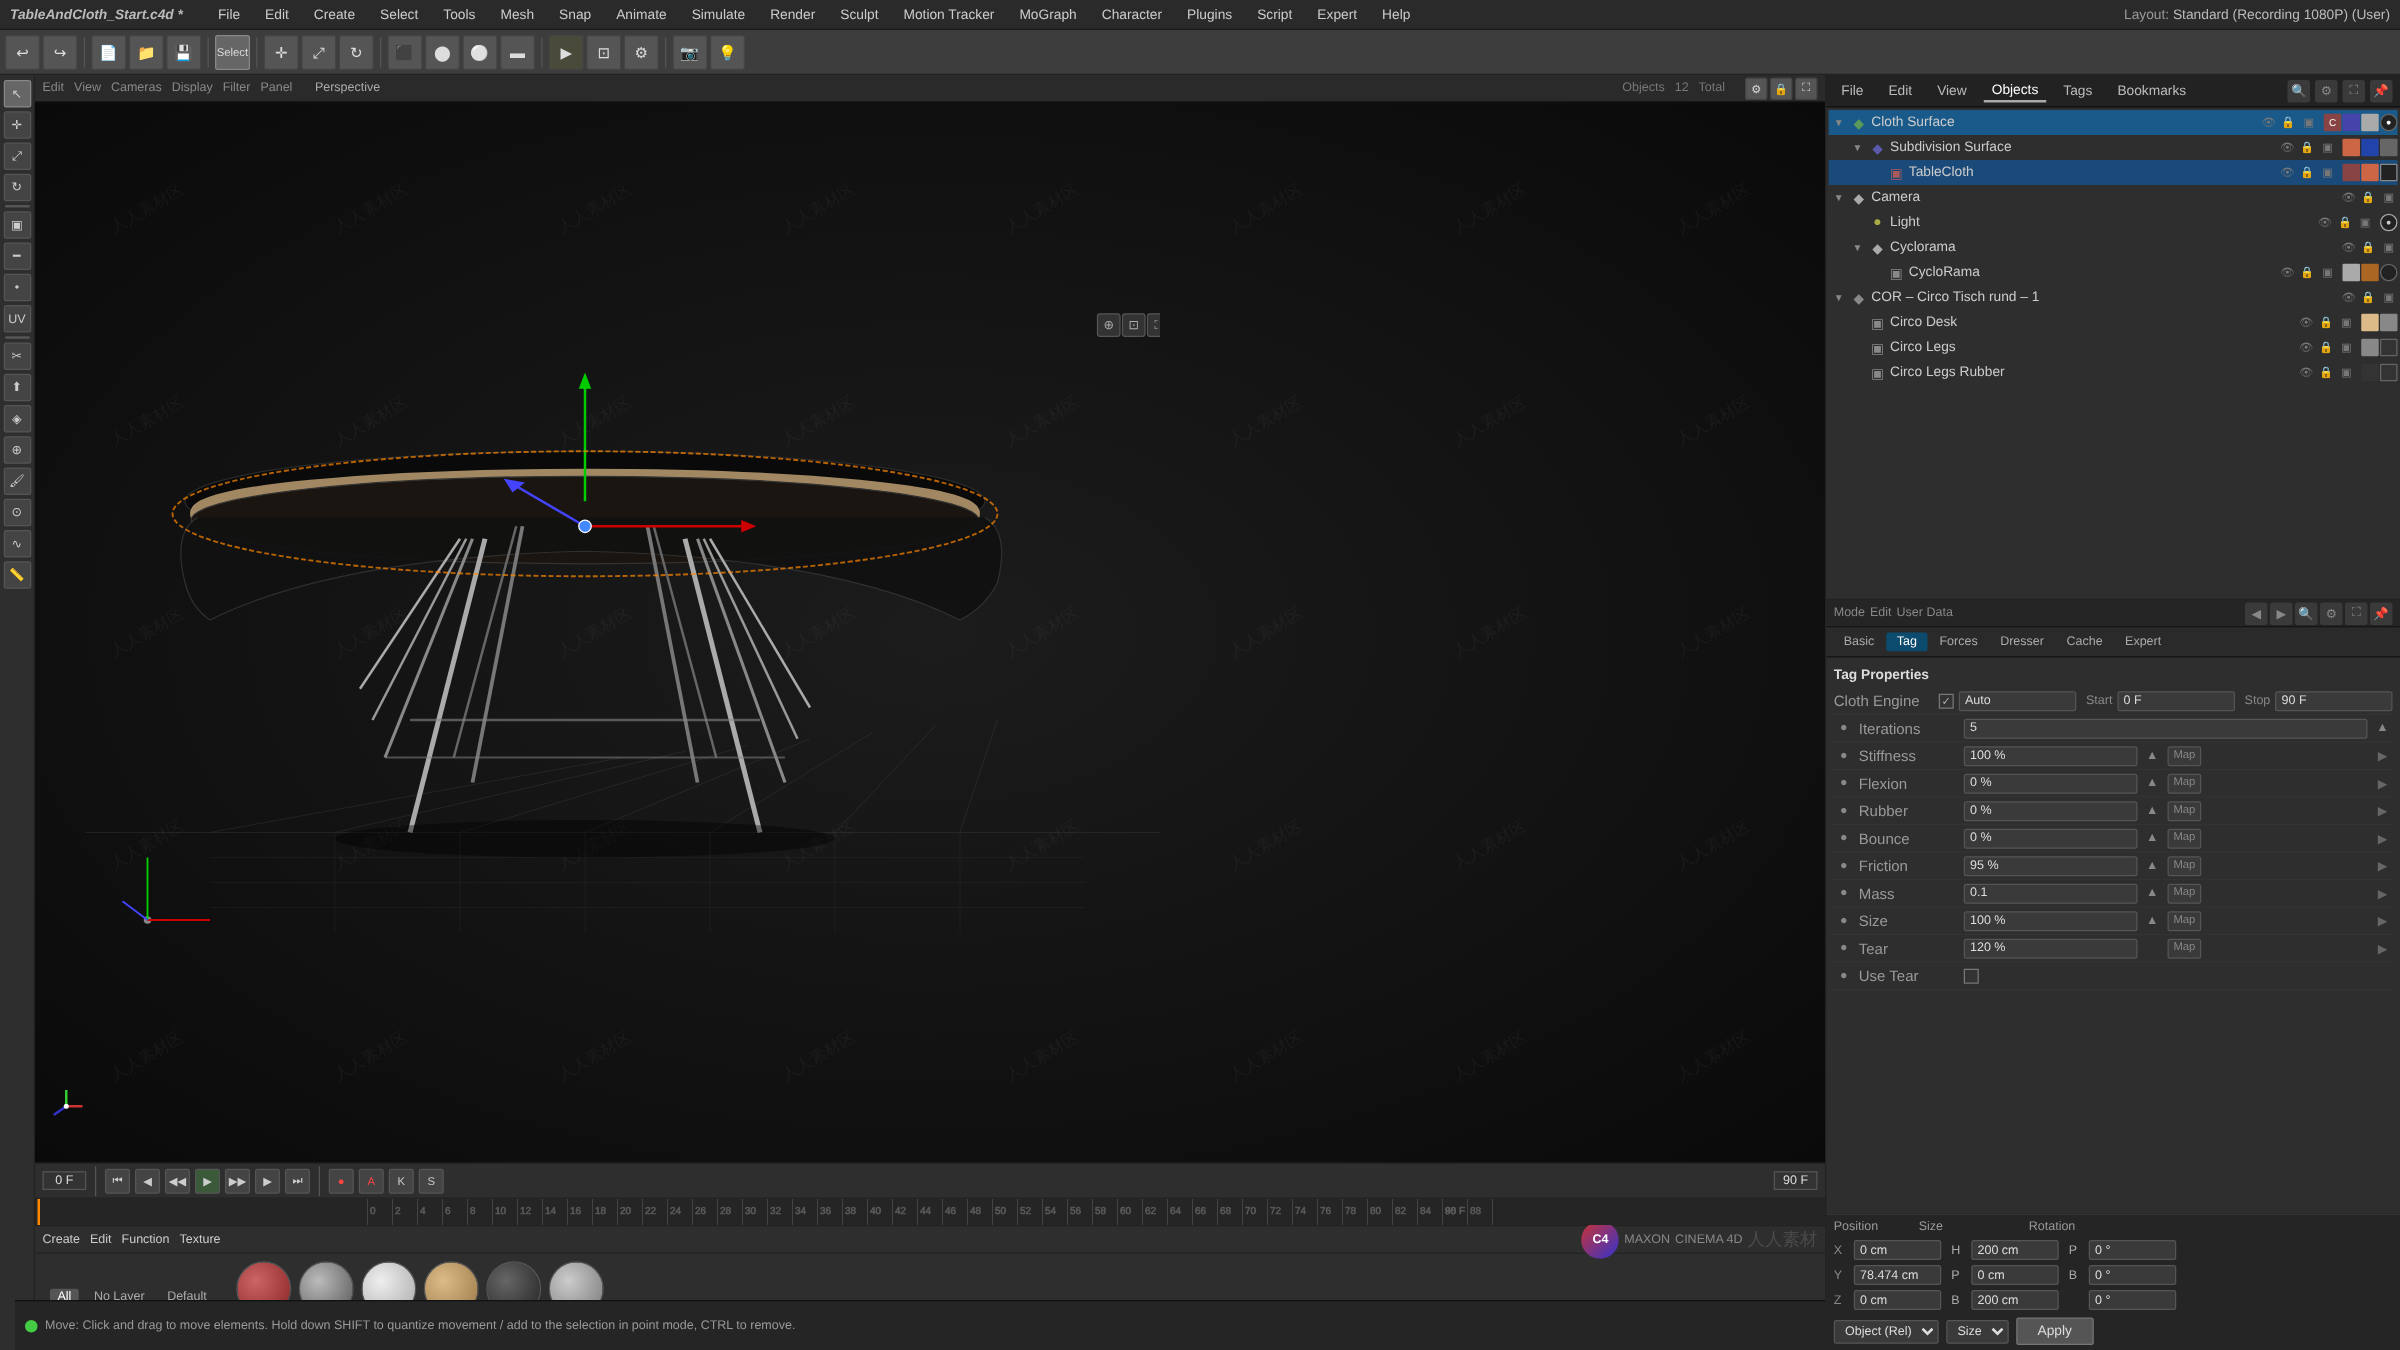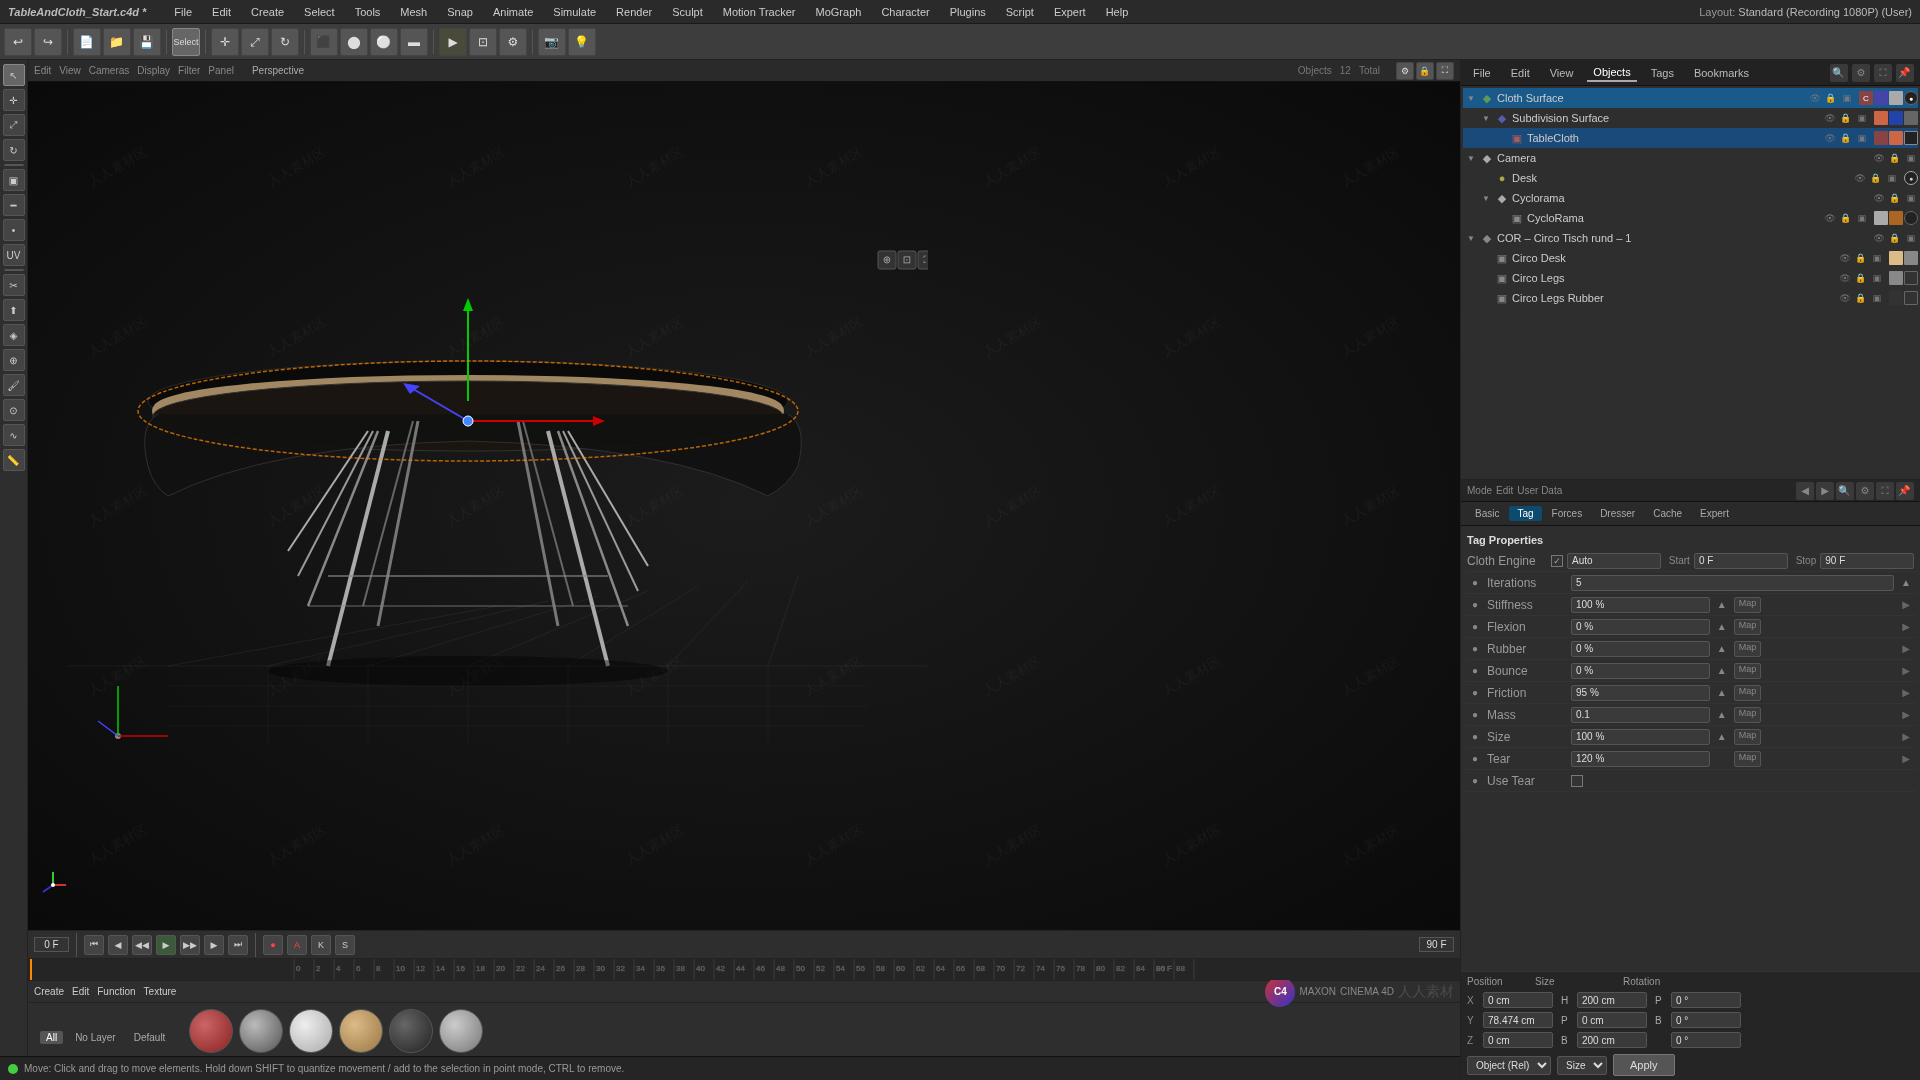--- a/index.html
+++ b/index.html
@@ -93,21 +93,21 @@
     .prop-icon-btn { width: 16px; height: 16px; display: flex; align-items: center; justify-content: center; color: #888; cursor: pointer; font-size: 10px; }
     .apply-btn { background: #555; border: 1px solid #777; color: #ddd; font-size: 11px; padding: 4px 16px; cursor: pointer; border-radius: 2px; }
 
     
     #pos-panel { background: #252525; padding: 4px 6px; border-top: 1px solid #333; }
     .pos-row { display: flex; align-items: center; gap: 4px; height: 20px; }
     .pos-axis { font-size: 10px; color: #888; width: 12px; }
     .pos-val { font-size: 10px; color: #ddd; background: #3a3a3a; border: 1px solid #555; height: 16px; padding: 0 4px; border-radius: 2px; width: 70px; display: flex; align-items: center; }
 
     
-    #status-bar { position: absolute; bottom: 0; left: 0; right: 460px; height: 24px; background: #252525; display: flex; align-items: center; padding: 0 8px; font-size: 10px; color: #999; border-top: 1px solid #111; z-index: 10; }
+    #status-bar { position: absolute; bottom: 0; left: 12px; right: 460px; height: 40px; background: #252525; display: flex; align-items: center; padding: 0 8px; font-size: 10px; color: #999; border-top: 1px solid #111; z-index: 10; }
 
     .cloth-tag-title { font-size: 11px; color: #ddd; padding: 4px 6px; background: #333; border-bottom: 1px solid #222; }
 
     #scene-panel-top-bar { display: flex; align-items: center; background: #222; height: 26px; padding: 0 6px; gap: 8px; border-bottom: 1px solid #111; }
     .top-bar-tab { font-size: 11px; color: #bbb; cursor: pointer; padding: 2px 6px; }
     .top-bar-tab.active { color: #fff; border-bottom: 2px solid #aaa; }
 
     .right-top-icons { margin-left: auto; display: flex; gap: 4px; }
     .icon-btn-sm { width: 18px; height: 18px; display: flex; align-items: center; justify-content: center; color: #888; cursor: pointer; font-size: 10px; background: #3a3a3a; border-radius: 2px; }
   </style>
@@ -620,21 +620,21 @@
             <span class="tree-ctrl-btn">👁</span>
             <span class="tree-ctrl-btn">🔒</span>
             <span class="tree-ctrl-btn">▣</span>
           </div>
         </div>
 
         <div class="tree-item">
           <span class="tree-indent"></span>
           <span class="tree-arrow">  </span>
           <span class="tree-icon" style="color:#aaaa44;">●</span>
-          <span class="tree-label">Desk</span>
+          <span class="tree-label">Light</span>
           <div class="tree-controls">
             <span class="tree-ctrl-btn">👁</span>
             <span class="tree-ctrl-btn">🔒</span>
             <span class="tree-ctrl-btn">▣</span>
           </div>
           <div style="display:flex;gap:1px;margin-left:2px;">
             <div style="width:14px;height:14px;border-radius:50%;background:#222;border:1px solid #aaa;display:flex;align-items:center;justify-content:center;font-size:7px;">●</div>
           </div>
         </div>
 

